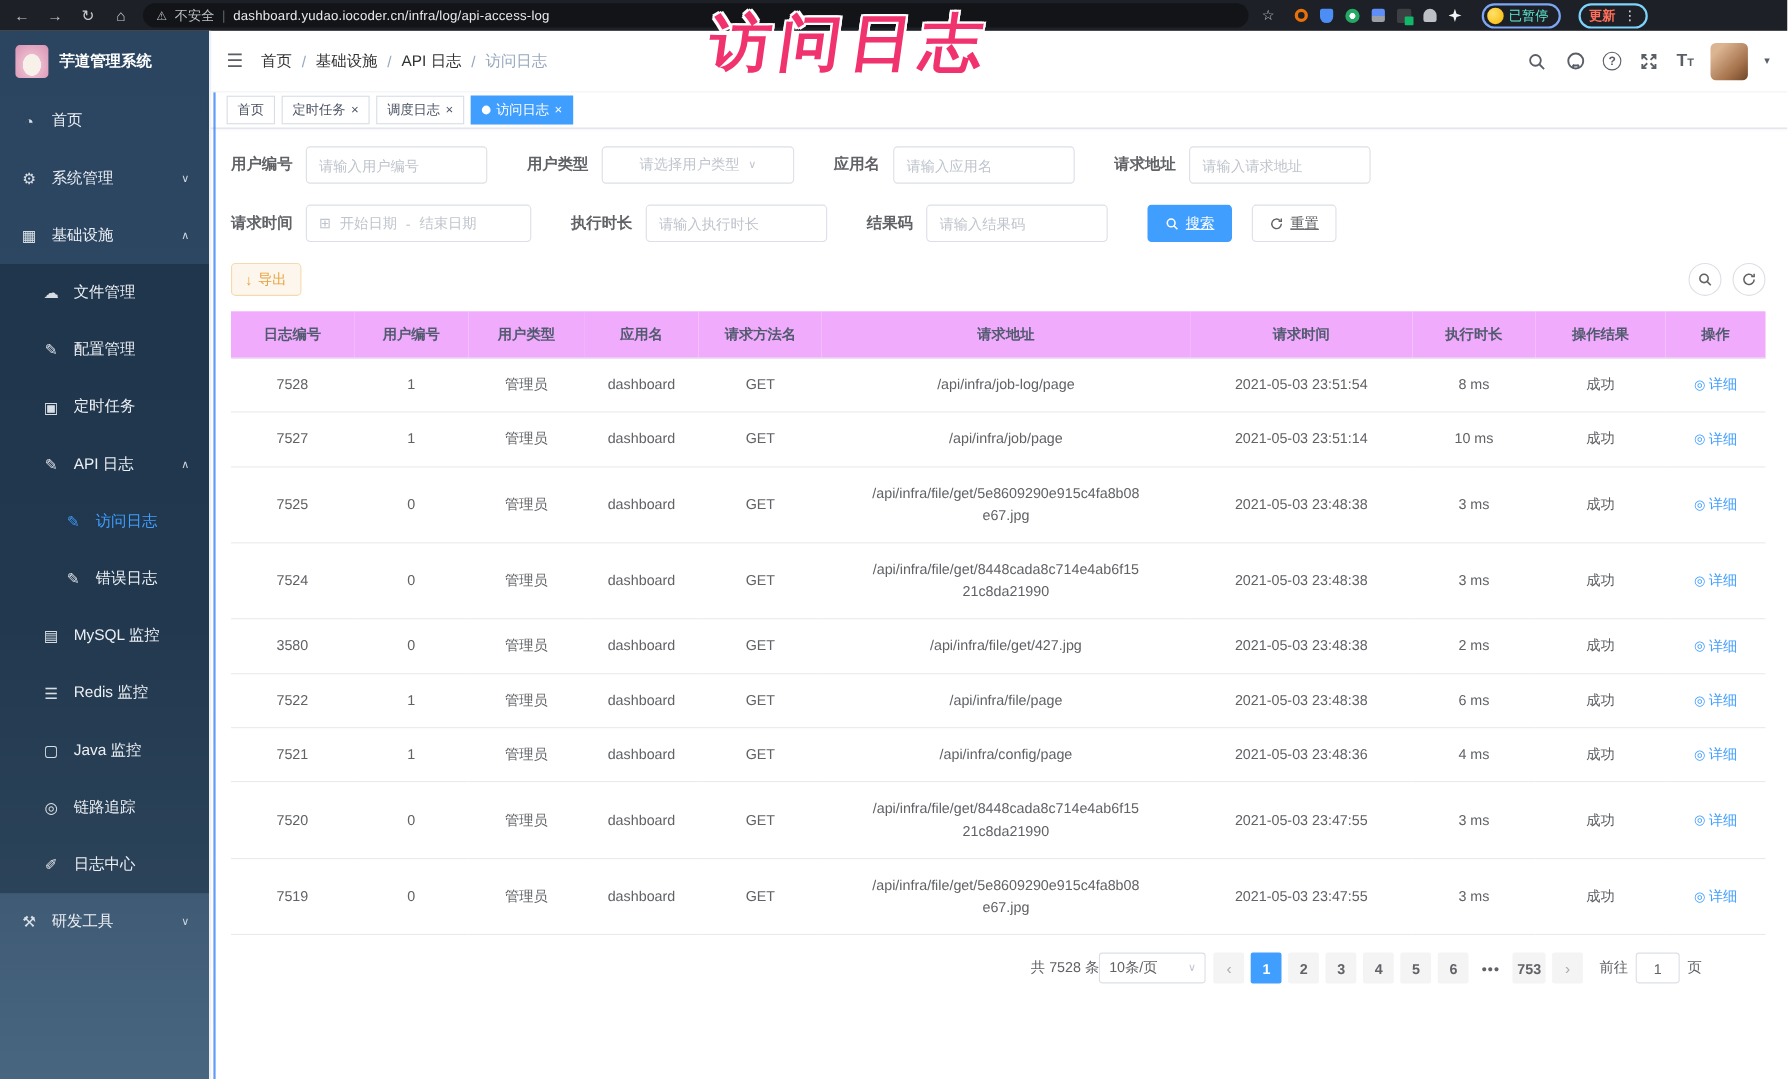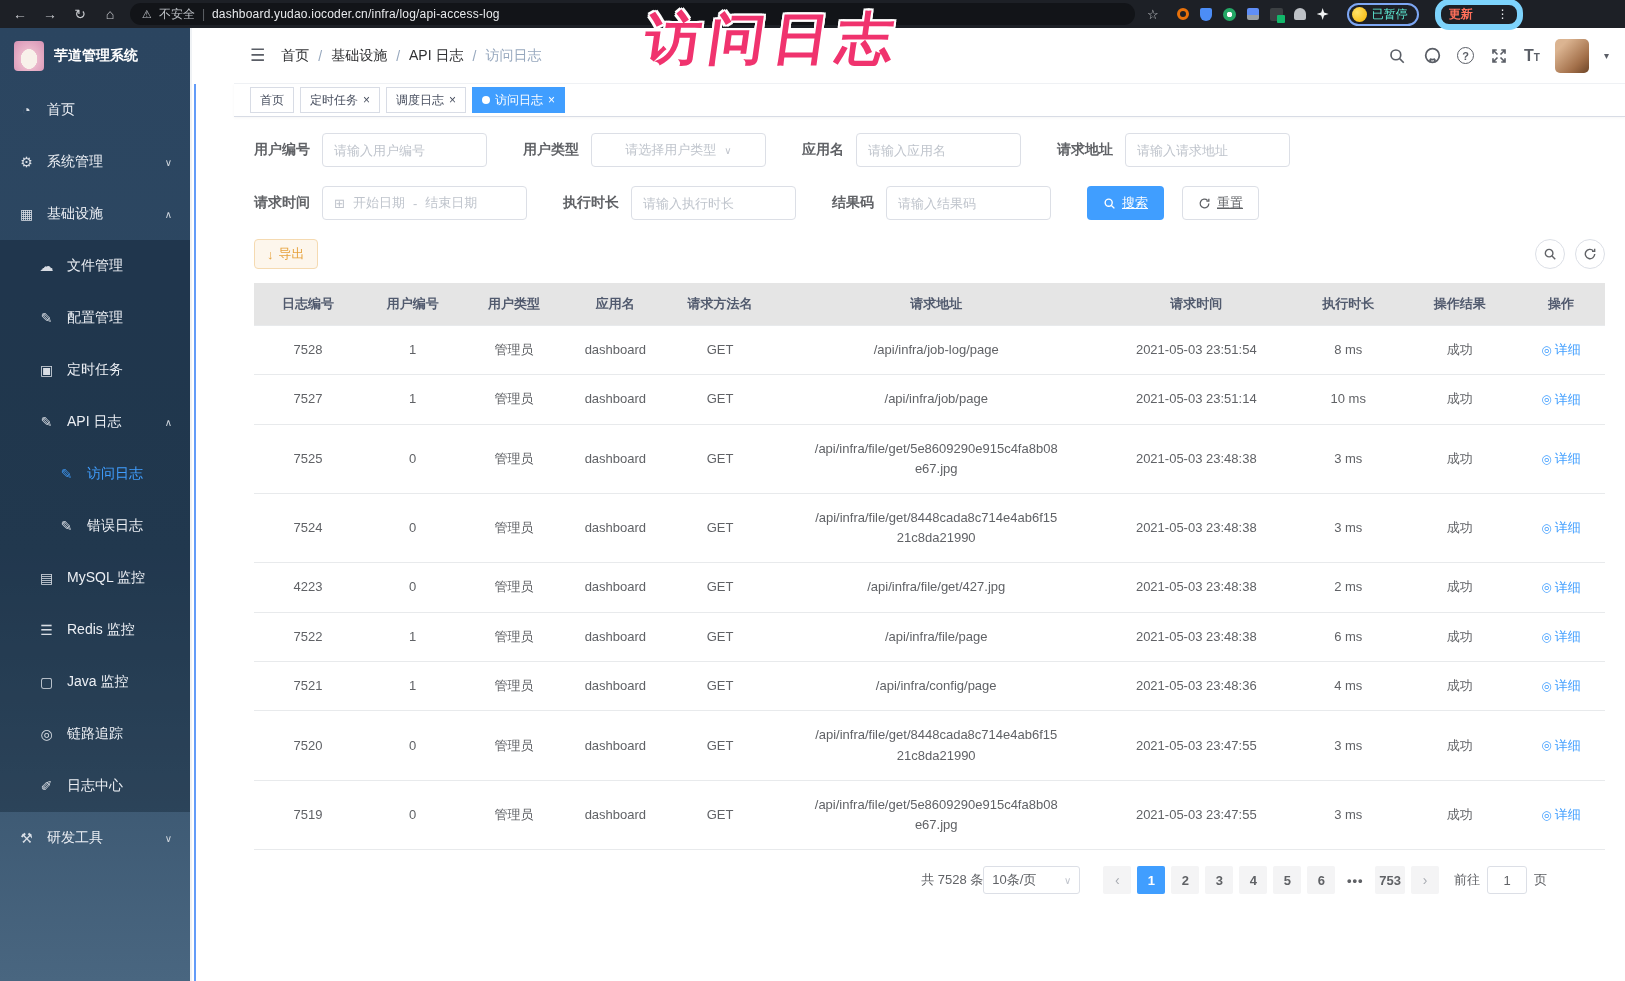--- a/index.html
+++ b/index.html
@@ -29,33 +29,33 @@
   .e2 { width:12px; height:13px; background:#4c8df6; border-radius:2px 2px 6px 6px; }
   .e3 { width:13px; height:13px; border-radius:50%; background:radial-gradient(circle,#fff 0 2.5px,#23a866 3px); }
   .e4 { width:12px; height:12px; background:linear-gradient(180deg,#5f8ef7 55%,#9aa0a6 55%); border-radius:2px; }
   .e5 { width:13px; height:13px; background:#3c4043; border-radius:2px; position:relative; }
   .e5::after { content:""; position:absolute; right:-2px; bottom:-2px; width:8px; height:8px; background:#12b76a; border-radius:1px; }
   .e6 { width:12px; height:12px; background:#bdc1c6; border-radius:50% 50% 2px 2px; }
   .e7 { width:12px; height:12px; background:#f1f3f4; clip-path:polygon(50% 0,62% 38%,100% 50%,62% 62%,50% 100%,38% 62%,0 50%,38% 38%); }
   .pill { display:flex; align-items:center; border-radius:14px; font-size:12px; white-space:nowrap; }
   .pill-paused { border:2px solid #7da7f4; padding:1px 9px 1px 3px; gap:5px; color:#5eead4; margin-left:8px; }
   .emoji-dot { width:15px; height:15px; border-radius:50%; background:radial-gradient(circle at 35% 35%,#ffe26a,#f7b500); }
-  .pill-update { border:6px solid #7dd3fc; padding:1px 8px; gap:24px; color:#ff6f5a; margin-left:6px; font-weight:700; }
+  .pill-update { border:2px solid #7dd3fc; padding:1px 8px; gap:7px; color:#ff6f5a; margin-left:6px; font-weight:700; }
   .pill-update .kebab { color:#e8eaed; font-weight:400; }
 
   
   .watermark {
     position:absolute; left:645px; top:2px; z-index:50; pointer-events:none;
     font-size:56px; font-weight:900; letter-spacing:8px; color:#f0336e;
     transform:skewX(-8deg);
     text-shadow:-2px -2px 0 #fff,2px -2px 0 #fff,-2px 2px 0 #fff,2px 2px 0 #fff,0 -2px 0 #fff,0 2px 0 #fff,-2px 0 0 #fff,2px 0 0 #fff;
   }
 
   
-  .app { display:flex; height:953px;gap:44px; }
+  .app { display:flex; height:953px; }
 
   
   .sidebar {
     width:190px; flex:0 0 190px; color:#eceff4; overflow:hidden;
     background:linear-gradient(180deg,#2b4560 0%,#2e4963 55%,#496680 100%);
   }
   .logo-row { height:56px; display:flex; align-items:center; gap:10px; padding:0 14px; }
   .app-logo {
     width:30px; height:30px; border-radius:4px; flex:0 0 30px;
     background:radial-gradient(ellipse at 50% 60%,#f8f1ea 0 38%,#eab7cb 40%,#d792b4 100%);
@@ -118,30 +118,30 @@
   .btn-plain { background:#fff; border-color:#dcdfe6; color:#606266; margin-left:18px; }
 
   
   .toolbar { display:flex; align-items:center; margin:2px 0 14px 0; }
   .btn-export { height:30px; padding:0 12px; background:#fdf6ec; border:1px solid #f5dab1; color:#e6a23c; border-radius:4px; display:flex; align-items:center; gap:5px; font-size:13px; cursor:pointer; }
   .tool-circles { margin-left:auto; display:flex; gap:10px; }
   .circle-btn { width:30px; height:30px; border:1px solid #dcdfe6; border-radius:50%; background:#fff; color:#606266; display:flex; align-items:center; justify-content:center; cursor:pointer; }
 
   
   table.log { width:100%; border-collapse:collapse; text-align:center; font-size:13px; color:#606266; table-layout:fixed; }
-  table.log th { background:#e5e5e5; color:#515a6e; font-weight:700; padding:12px 4px; border-bottom:1px solid #e8eaec; }
+  table.log th { background:#f0abfc; color:#515a6e; font-weight:700; padding:12px 4px; border-bottom:1px solid #e8eaec; }
   table.log td { padding:14px 6px; border-bottom:1px solid #e8eaec; line-height:1.55; }
   td.urlcell span { display:inline-block; max-width:248px; word-break:break-all; }
   .detail-link { color:#409eff; text-decoration:none; display:inline-flex; align-items:center; gap:3px; cursor:pointer; }
   .view-ic { font-size:12px; }
 
   
   .pager { display:flex; align-items:center; justify-content:flex-end; padding:16px 58px 0 0; font-size:13px; color:#606266; }
   .pager .total { }
-  .size-select { width:97px; height:28px; border:1px solid #dcdfe6; border-radius:3px; display:flex; align-items:center; justify-content:space-between; padding:0 8px; color:#606266; margin-right:20px; cursor:pointer; }
+  .size-select { width:97px; height:28px; border:1px solid #dcdfe6; border-radius:3px; display:flex; align-items:center; justify-content:space-between; padding:0 8px; color:#606266; margin-right:4px; cursor:pointer; }
   .pbtn { min-width:28px; height:28px; background:#f4f4f5; color:#606266; border-radius:2px; display:flex; align-items:center; justify-content:center; margin:0 3px; font-weight:700; cursor:pointer; padding:0 4px; }
   .pbtn.arrow { color:#a8abb2; font-weight:400; font-size:14px; }
   .pbtn.active { background:#409eff; color:#fff; }
   .pbtn.dots { background:transparent; font-weight:700; letter-spacing:1px; color:#606266; }
   .goto { display:flex; align-items:center; gap:7px; margin-left:12px; }
   .goto-input { width:40px; height:28px; border:1px solid #dcdfe6; border-radius:3px; text-align:center; font-size:13px; color:#606266; outline:none; font-family:inherit; }
 
   
   .divider-white { position:absolute; left:190px; top:28px; bottom:0; width:2px; background:#eef1f4; opacity:.95; z-index:6; }
   .divider-blue  { position:absolute; left:194px; top:84px; bottom:0; width:2px; background:#3b82f6; opacity:.8; z-index:6; }
@@ -493,21 +493,21 @@
             <td class="urlcell"><span>/api/infra/file/get/8448cada8c714e4ab6f1521c8da21990</span></td>
             <td>2021-05-03 23:48:38</td>
             <td>3 ms</td>
             <td>成功</td>
             <td><a class="detail-link">
                   <span class="view-ic">◎</span>
                   <span>详细</span>
                 </a></td>
           </tr>
           <tr>
-            <td>4223</td>
+            <td>3580</td>
             <td>0</td>
             <td>管理员</td>
             <td>dashboard</td>
             <td>GET</td>
             <td class="urlcell"><span>/api/infra/file/get/427.jpg</span></td>
             <td>2021-05-03 23:48:38</td>
             <td>2 ms</td>
             <td>成功</td>
             <td><a class="detail-link">
                   <span class="view-ic">◎</span>

